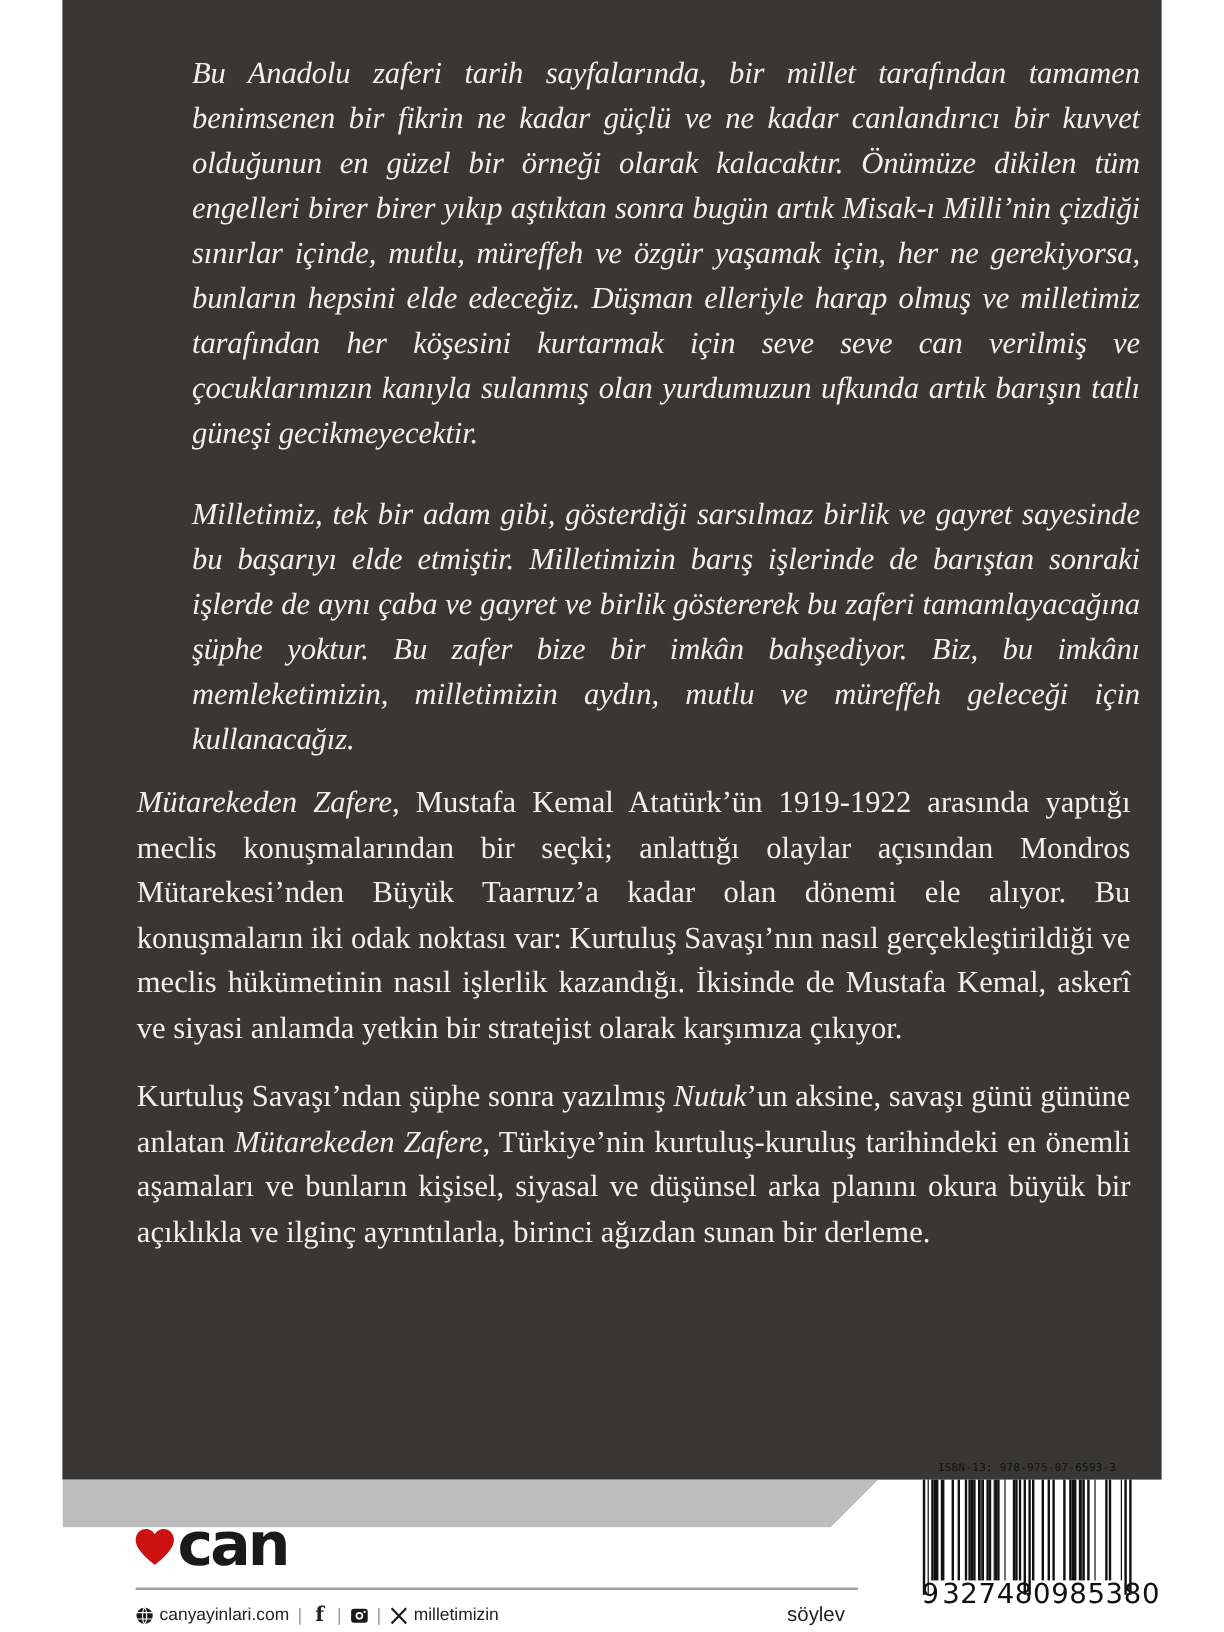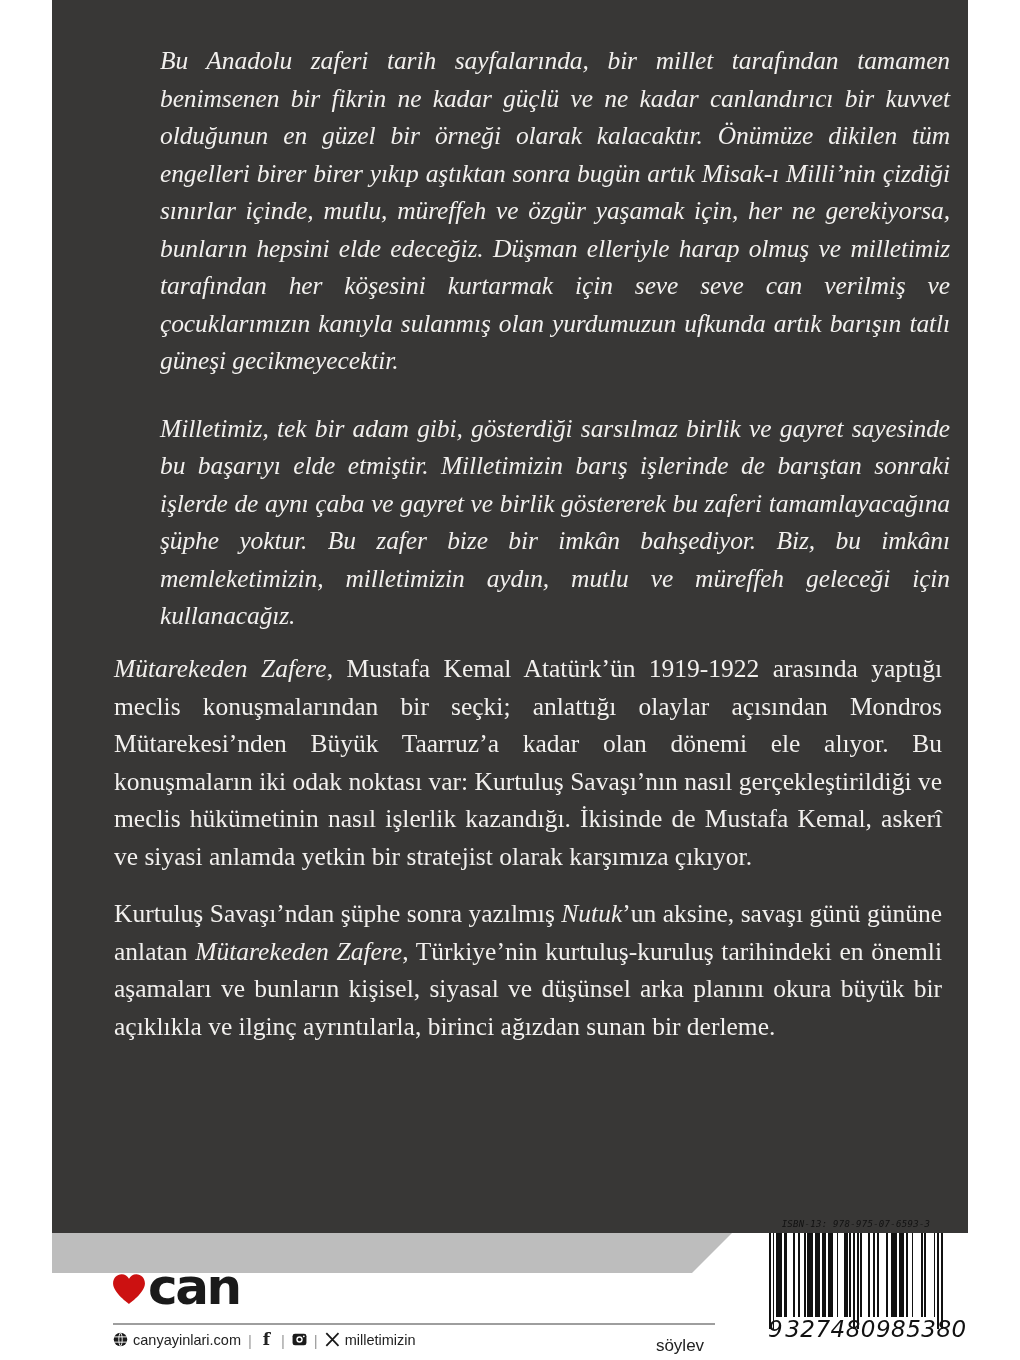--- a/index.html
+++ b/index.html
@@ -122,20 +122,21 @@
     background: #9e9e9e;
   }
 
   .footer-meta {
     position: absolute;
     left: 113px;
     top: 92px;
     width: 602px;
     height: 28px;
     display: flex;
+    align-items: center;
     font-family: "Liberation Sans", sans-serif;
     font-size: 14.5px;
     color: #222222;
   }
   .footer-meta .sep {
     color: #9a9a9a;
     margin: 0 7px;
     font-size: 15px;
   }
   .footer-meta .ico {
@@ -168,21 +169,20 @@
     color: #222222;
   }
 
   
   .barcode-area {
     position: absolute;
     left: 766px;
     top: 1218px;
     width: 180px;
     height: 136px;
-    font-style: italic;
   }
   .isbn-text {
     font-family: "DejaVu Sans Mono", monospace;
     font-size: 9px;
     color: #111;
     letter-spacing: 0.3px;
     text-align: center;
     width: 100%;
     height: 13px;
     line-height: 13px;

